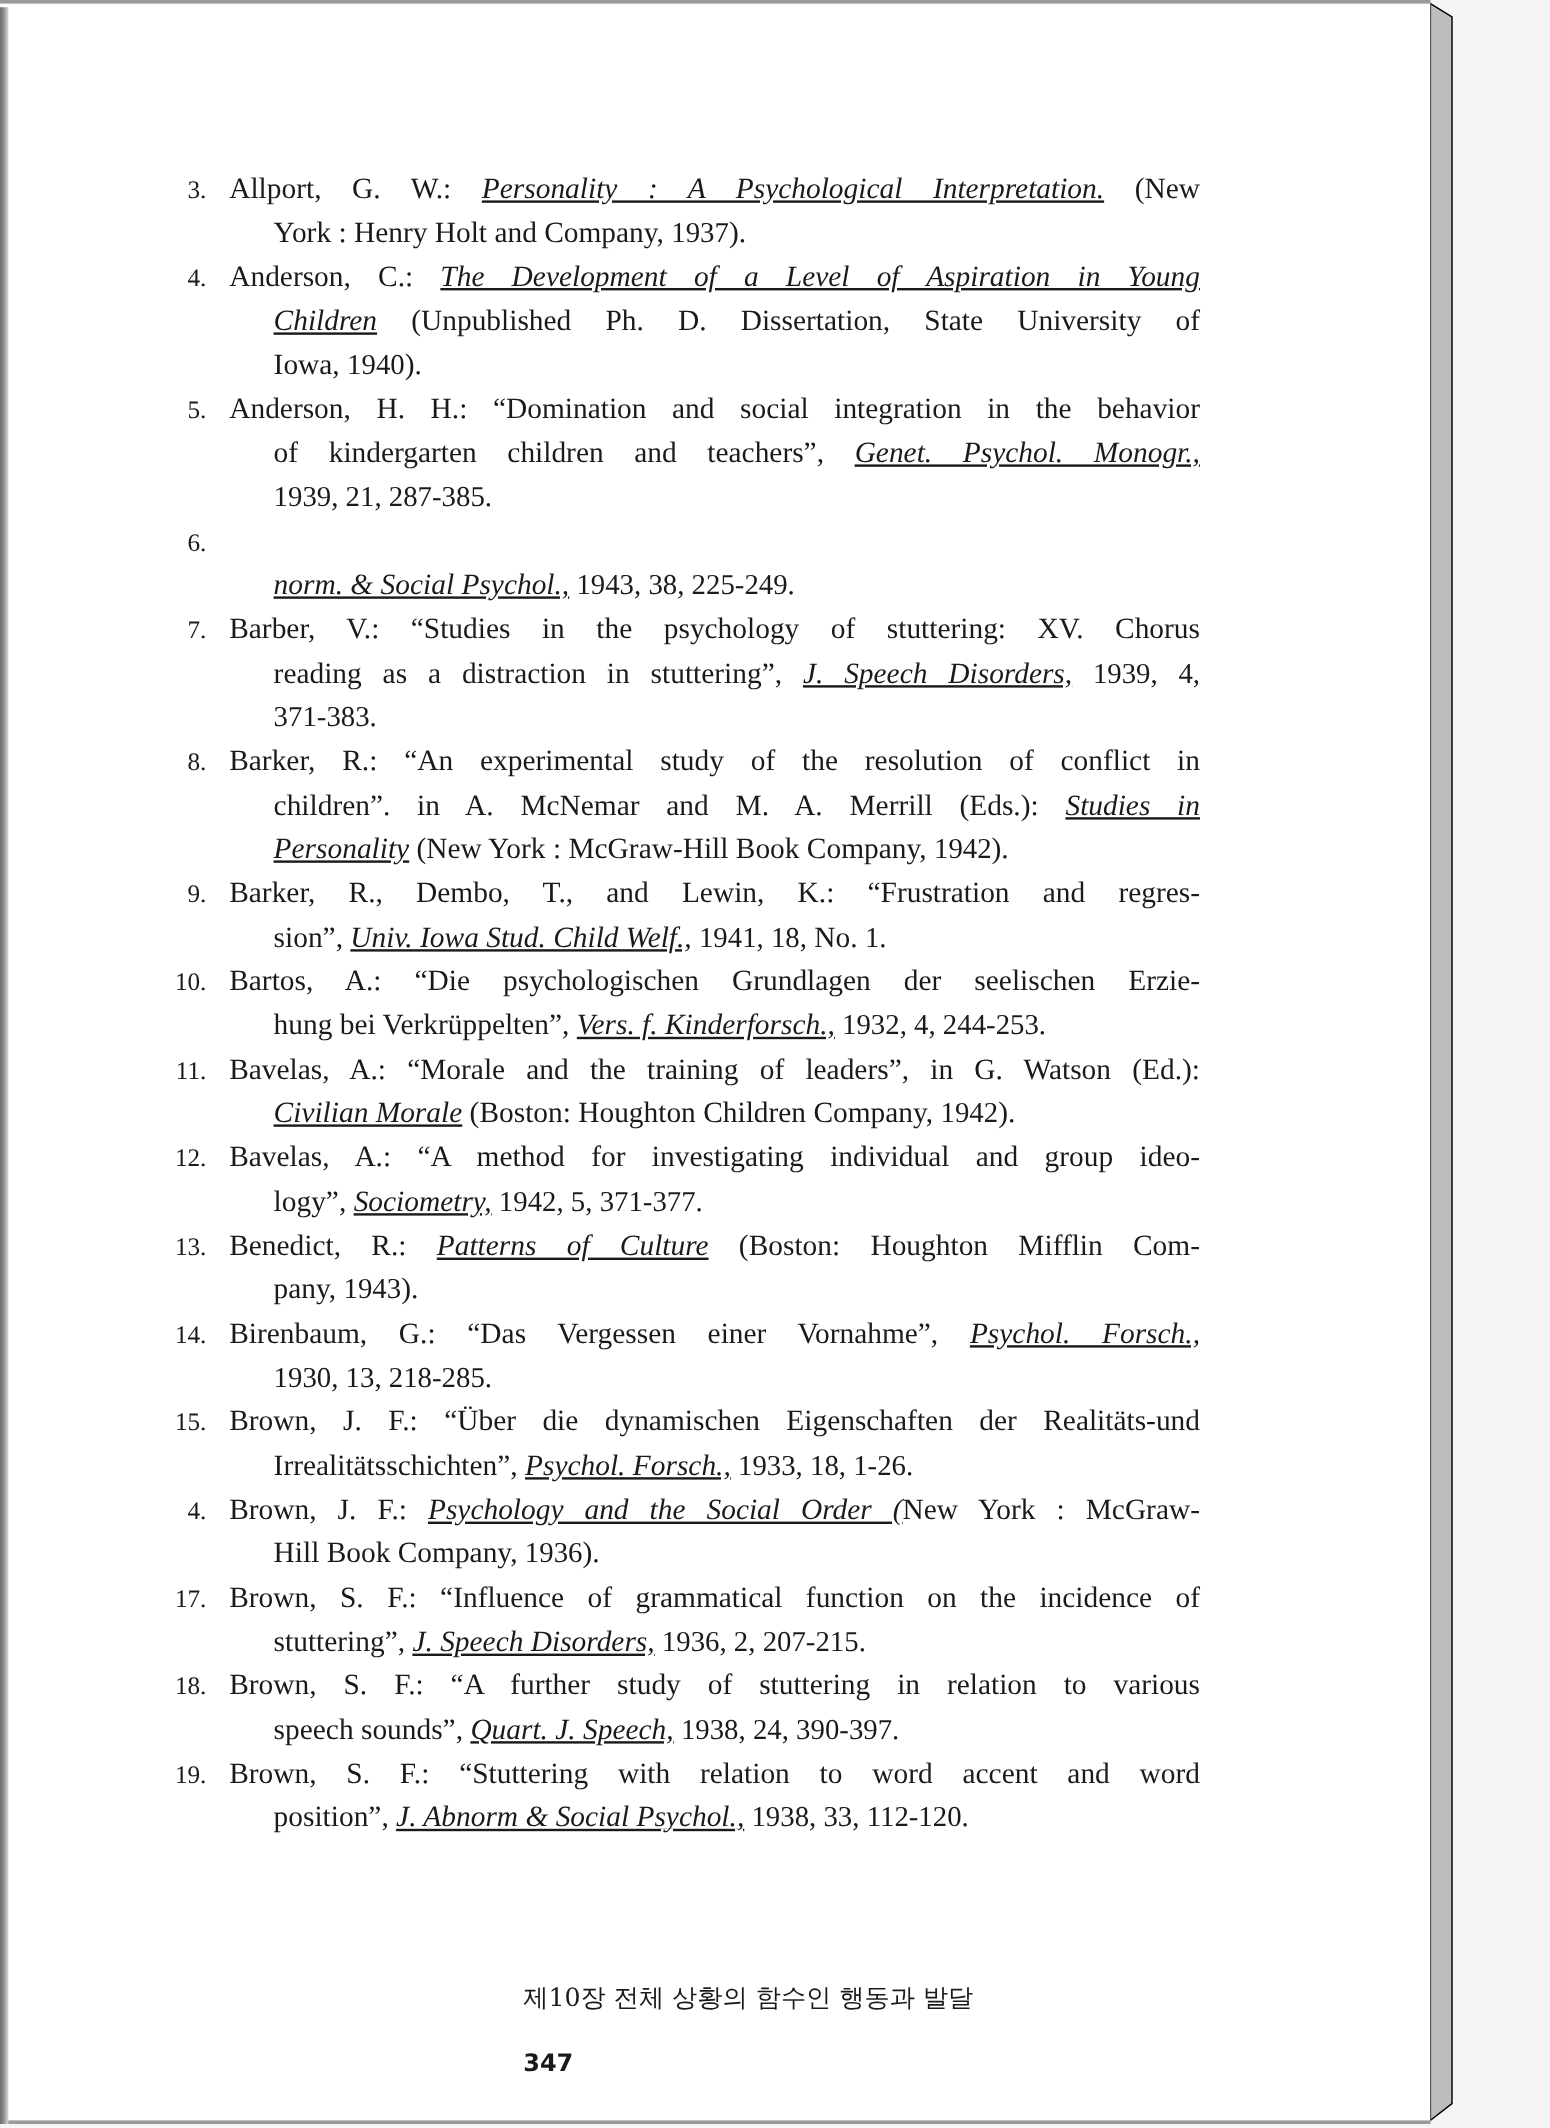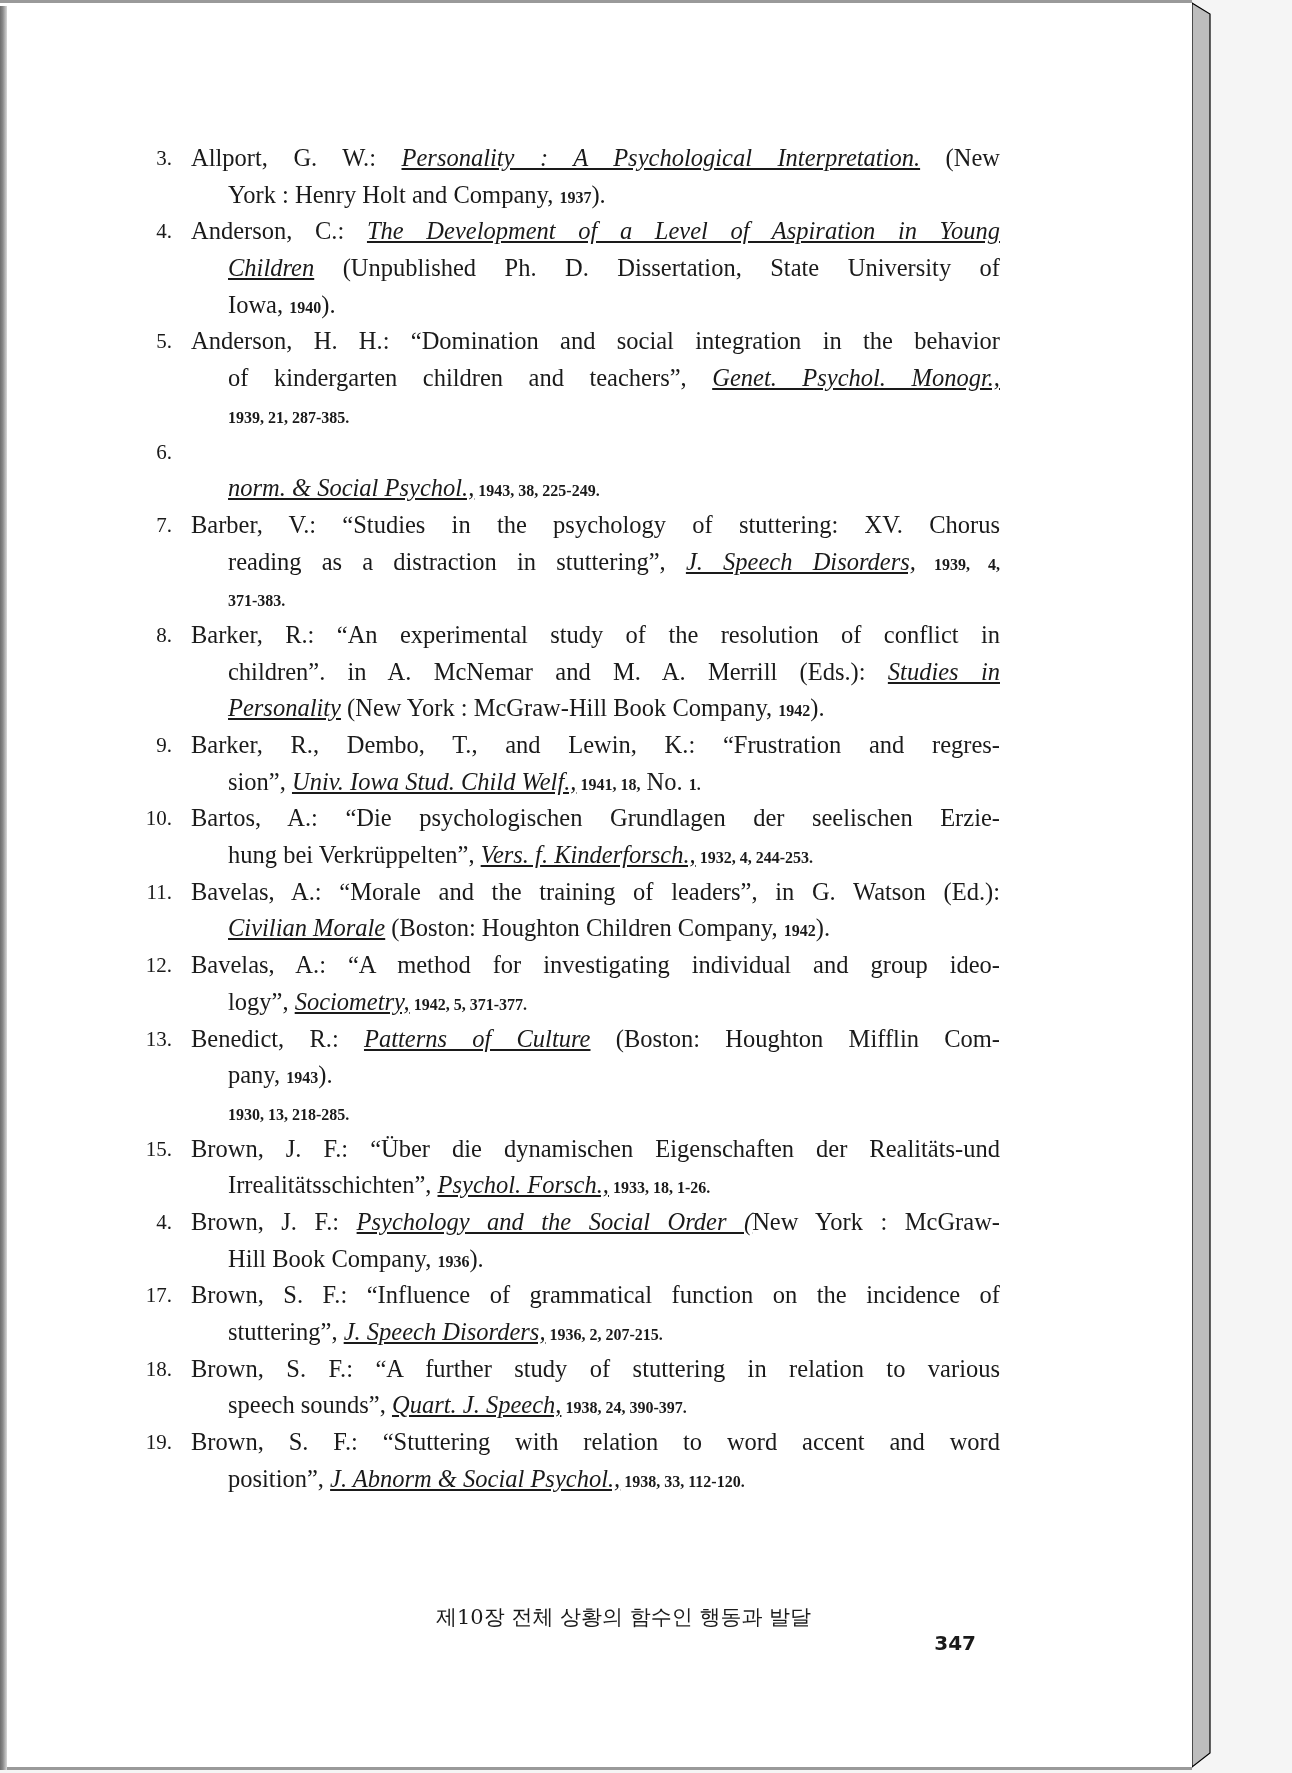--- a/index.html
+++ b/index.html
@@ -35,25 +35,25 @@
     position: absolute; left: 191px; width: 809px;
     text-align: justify; text-align-last: justify;
   }
   .line.cont .txt { left: 228px; width: 772px; }
   .line.last .txt { text-align-last: left; }
   .num {
     position: absolute; left: 120px; width: 52px; text-align: right;
     font-size: 21px;
   }
   .it { font-style: italic; text-decoration: underline; }
-  .os { font-size: 16px; font-weight: bold; }
+  .os { font-size: 24px; }
   .footer {
-    position: absolute; left: 436px; top: 1600px; width: 540px;
+    position: absolute; left: 436px; top: 1648px; width: 540px;
     font-family: "DejaVu Serif", serif; font-size: 21px; color: #1a1a1a;
-    display: flex; justify-content: space-between; white-space: nowrap;
+    display: flex; justify-content: space-between; white-space: nowrap; flex-direction: column;
   }
   .footer .pn { font-family: "DejaVu Sans", sans-serif; font-weight: bold; font-size: 20px; margin-top: 28px; }
 </style>
 </head>
 <body>
 
 <div class="page">
   <div class="page-left-edge"></div>
 
   <div class="refs" id="refs">
@@ -161,20 +161,24 @@
       <div class="entry">
         <div class="line">
           <span class="num">13.</span>
           <span class="txt"><span>Benedict, R.: </span><span class="it">Patterns of Culture</span><span> (Boston: Houghton Mifflin Com-</span></span>
         </div>
         <div class="line cont last">
           <span class="txt"><span>pany, </span><span class="os">1943</span><span>).</span></span>
         </div>
       </div>
       <div class="entry">
+        <div class="line">
+          <span class="num">14.</span>
+          <span class="txt"><span>Birenbaum, G.: “Das Vergessen einer Vornahme”, </span><span class="it">Psychol. Forsch.,</span></span>
+        </div>
         <div class="line cont last">
           <span class="txt"><span class="os">1930, 13, 218-285.</span></span>
         </div>
       </div>
       <div class="entry">
         <div class="line">
           <span class="num">15.</span>
           <span class="txt"><span>Brown, J. F.: “Über die dynamischen Eigenschaften der Realitäts-und</span></span>
         </div>
         <div class="line cont last">

